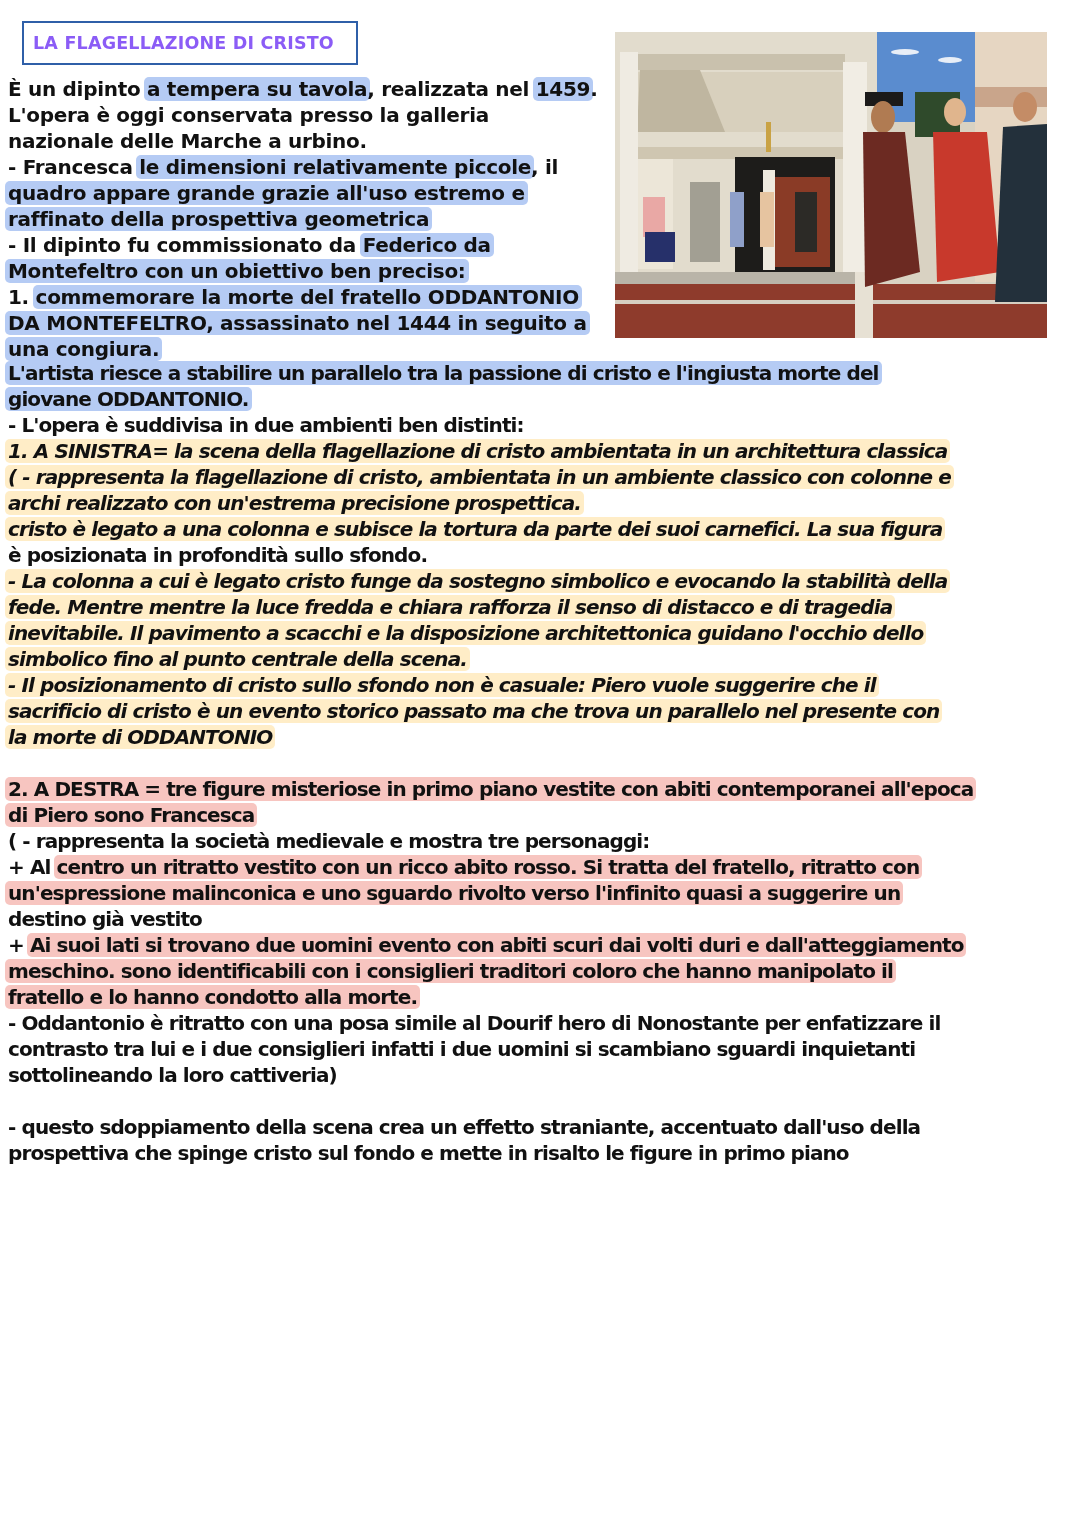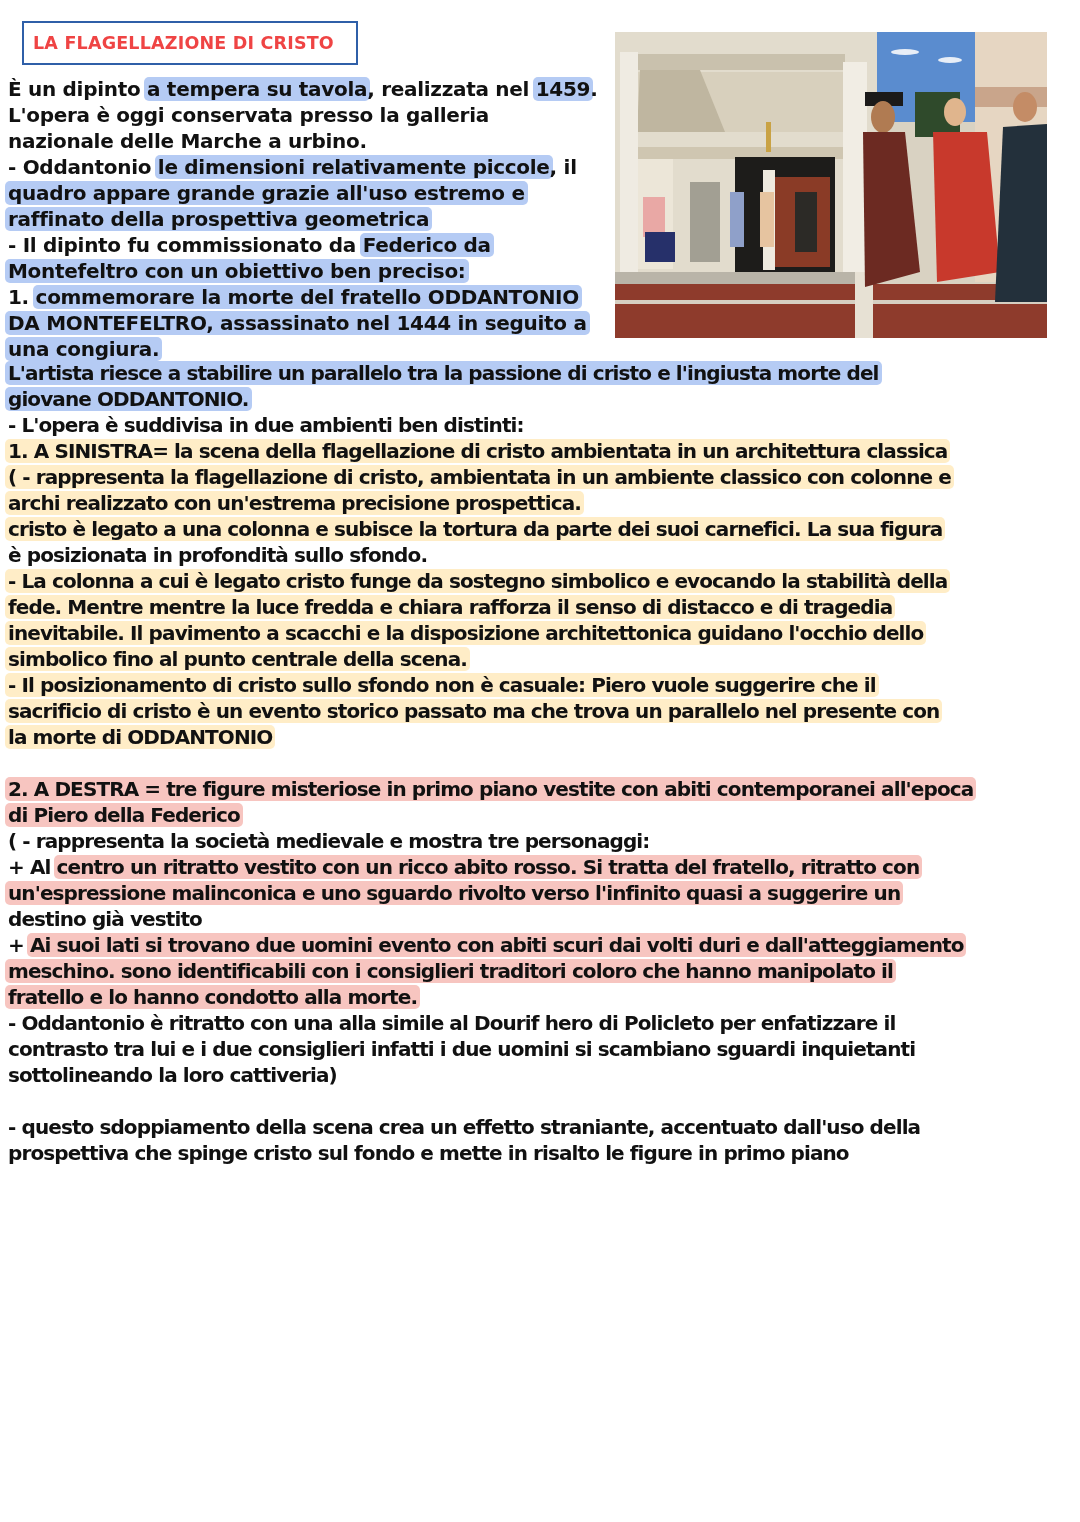--- a/index.html
+++ b/index.html
@@ -2,28 +2,28 @@
 <html><head>
 <meta charset="utf-8">
 <style>
   html, body { margin:0; padding:0; background:#ffffff; }
   body { width:1080px; height:1522px; position:relative; overflow:hidden;
          font-family:"DejaVu Sans", sans-serif; color:#111; }
   .title-box { position:absolute; left:22px; top:21px; width:336px; height:44px;
                border:2.5px solid #2f5fa8; box-sizing:border-box;
                display:flex; align-items:center; padding-left:9px;
                font-family:"DejaVu Sans", sans-serif; font-size:17.5px; font-weight:bold;
-               letter-spacing:0.2px; color:#ef4444; }
+               letter-spacing:0.2px; color:#8b5cf6; }
   .painting { position:absolute; left:615px; top:32px; width:432px; height:306px; overflow:hidden;
               background:#d9d2c2; }
   .line { position:absolute; left:8px; font-size:20px; font-weight:bold; line-height:26px;
           white-space:nowrap; letter-spacing:-0.3px; }
   .hl { padding:0 3px; margin:0 -3px; border-radius:5px; }
   .hl-blue { background:rgba(120,160,235,0.55); }
-  .hl-yellow { background:rgba(255,215,130,0.45); }
+  .hl-yellow { background:rgba(255,215,130,0.45);font-style:italic; }
   .hl-red { background:rgba(240,140,130,0.5); }
   .tight { letter-spacing:-0.9px; }
 </style>
 </head>
 <body>
 
 <div class="title-box">
   <span>LA FLAGELLAZIONE DI CRISTO</span>
 </div>
 
@@ -75,21 +75,21 @@
     <polygon points="388,95 432,92 432,270 380,270" fill="#23303b"></polygon>
   </svg>
 </div>
 
 <div class="line" style="top:76px">
   <span>È un dipinto </span><span class="hl hl-blue">a tempera su tavola</span><span>, realizzata nel </span><span class="hl hl-blue">1459</span><span>.</span>
 </div>
 <div class="line" style="top:102px">L'opera è oggi conservata presso la galleria</div>
 <div class="line" style="top:128px">nazionale delle Marche a urbino.</div>
 <div class="line" style="top:154px">
-  <span>- Oddantonio </span><span class="hl hl-blue">le dimensioni relativamente piccole</span><span>, il</span>
+  <span>- Francesca </span><span class="hl hl-blue">le dimensioni relativamente piccole</span><span>, il</span>
 </div>
 <div class="line" style="top:180px"><span class="hl hl-blue">quadro appare grande grazie all'uso estremo e</span></div>
 <div class="line" style="top:206px"><span class="hl hl-blue">raffinato della prospettiva geometrica</span></div>
 <div class="line" style="top:232px">
   <span>- Il dipinto fu commissionato da </span><span class="hl hl-blue">Federico da</span>
 </div>
 <div class="line" style="top:258px"><span class="hl hl-blue">Montefeltro con un obiettivo ben preciso:</span></div>
 <div class="line" style="top:284px">
   <span>1. </span><span class="hl hl-blue">commemorare la morte del fratello ODDANTONIO</span>
 </div>
@@ -107,30 +107,30 @@
 <div class="line tight" style="top:542px">è posizionata in profondità sullo sfondo.</div>
 <div class="line tight" style="top:568px"><span class="hl hl-yellow">- La colonna a cui è legato cristo funge da sostegno simbolico e evocando la stabilità della</span></div>
 <div class="line tight" style="top:594px"><span class="hl hl-yellow">fede. Mentre mentre la luce fredda e chiara rafforza il senso di distacco e di tragedia</span></div>
 <div class="line tight" style="top:620px"><span class="hl hl-yellow">inevitabile. Il pavimento a scacchi e la disposizione architettonica guidano l'occhio dello</span></div>
 <div class="line tight" style="top:646px"><span class="hl hl-yellow">simbolico fino al punto centrale della scena.</span></div>
 <div class="line tight" style="top:672px"><span class="hl hl-yellow">- Il posizionamento di cristo sullo sfondo non è casuale: Piero vuole suggerire che il</span></div>
 <div class="line tight" style="top:698px"><span class="hl hl-yellow">sacrificio di cristo è un evento storico passato ma che trova un parallelo nel presente con</span></div>
 <div class="line tight" style="top:724px"><span class="hl hl-yellow">la morte di ODDANTONIO</span></div>
 
 <div class="line tight" style="top:776px"><span class="hl hl-red">2. A DESTRA = tre figure misteriose in primo piano vestite con abiti contemporanei all'epoca</span></div>
-<div class="line tight" style="top:802px"><span class="hl hl-red">di Piero della Federico</span></div>
+<div class="line tight" style="top:802px"><span class="hl hl-red">di Piero sono Francesca</span></div>
 <div class="line tight" style="top:828px">( - rappresenta la società medievale e mostra tre personaggi:</div>
 <div class="line tight" style="top:854px">
   <span>+ Al </span><span class="hl hl-red">centro un ritratto vestito con un ricco abito rosso. Si tratta del fratello, ritratto con</span>
 </div>
 <div class="line tight" style="top:880px"><span class="hl hl-red">un'espressione malinconica e uno sguardo rivolto verso l'infinito quasi a suggerire un</span></div>
 <div class="line tight" style="top:906px">destino già vestito</div>
 <div class="line tight" style="top:932px">
   <span>+ </span><span class="hl hl-red">Ai suoi lati si trovano due uomini evento con abiti scuri dai volti duri e dall'atteggiamento</span>
 </div>
 <div class="line tight" style="top:958px"><span class="hl hl-red">meschino. sono identificabili con i consiglieri traditori coloro che hanno manipolato il</span></div>
 <div class="line tight" style="top:984px"><span class="hl hl-red">fratello e lo hanno condotto alla morte.</span></div>
-<div class="line tight" style="top:1010px">- Oddantonio è ritratto con una alla simile al Dourif hero di Policleto per enfatizzare il</div>
+<div class="line tight" style="top:1010px">- Oddantonio è ritratto con una posa simile al Dourif hero di Nonostante per enfatizzare il</div>
 <div class="line tight" style="top:1036px">contrasto tra lui e i due consiglieri infatti i due uomini si scambiano sguardi inquietanti</div>
 <div class="line tight" style="top:1062px">sottolineando la loro cattiveria)</div>
 
 <div class="line tight" style="top:1114px">- questo sdoppiamento della scena crea un effetto straniante, accentuato dall'uso della</div>
 <div class="line tight" style="top:1140px">prospettiva che spinge cristo sul fondo e mette in risalto le figure in primo piano</div>
 
 </body></html>

